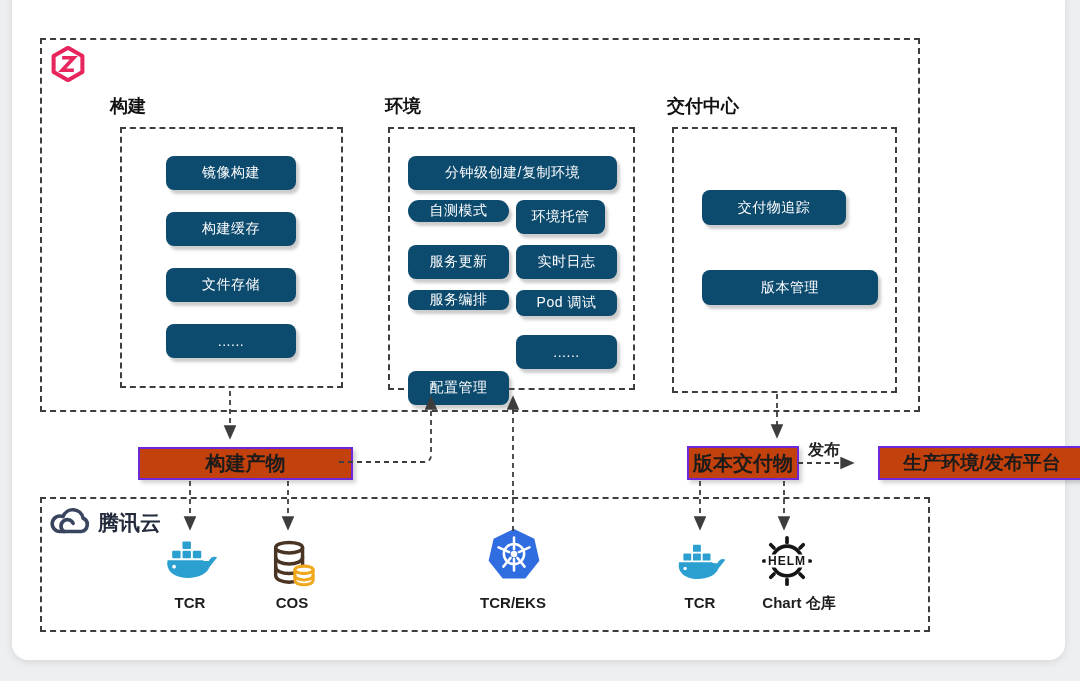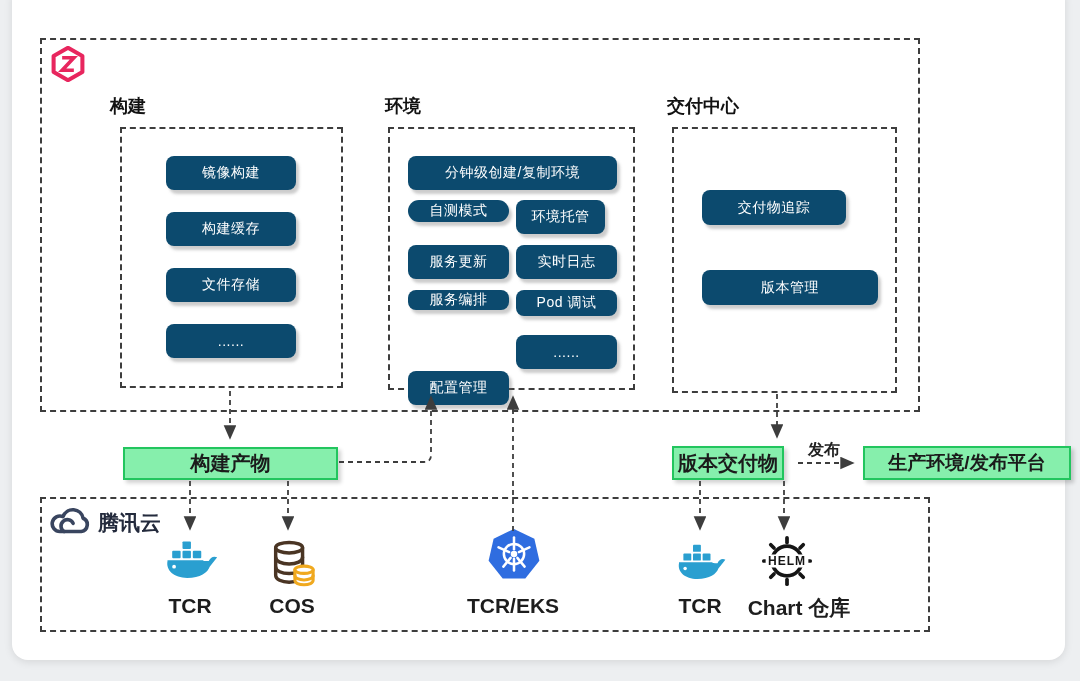--- a/index.html
+++ b/index.html
@@ -17,30 +17,31 @@
   }
   .dashed-box { position:absolute; border:2px dashed #3d3d3d; background:transparent; }
   .section-title { position:absolute; font-size:18px; font-weight:700; color:#111; }
   .pink-btn {
     position:absolute; background:#0c4a6e; color:#fff;
     border-radius:8px; display:flex; align-items:center; justify-content:center;
     font-size:14px; font-weight:500; letter-spacing:0.5px;
     box-shadow:3px 4px 3px rgba(110,110,110,0.35);
   }
   .node-box {
-    position:absolute; background:#86efac; border:2px solid #22c55e;
+    position:absolute; background:#c2410c; border:2px solid #6d28d9;
     display:flex; align-items:center; justify-content:center;
     font-size:20px; font-weight:600; color:#1b1b1b;
     box-shadow:3px 3px 4px rgba(0,0,0,0.18);
+    margin-left:15px;
   }
   .logo { position:absolute; left:50px; top:46px; display:flex; align-items:center; }
   .logo-text { font-size:31px; font-weight:800; color:#15161a; letter-spacing:1px; margin-left:9px; }
   .tc-logo { position:absolute; left:48px; top:506px; display:flex; align-items:center; }
   .tc-title { font-size:21px; font-weight:700; color:#232a3c; margin-left:8px; }
-  .svc-label { position:absolute; font-size:21px; font-weight:600; color:#1d1d1d; text-align:center; width:110px; }
+  .svc-label { position:absolute; font-size:15px; font-weight:600; color:#1d1d1d; text-align:center; width:110px; }
   .svc-icon { position:absolute; }
   .arrow-label { position:absolute; font-size:16px; font-weight:600; color:#222; }
   svg.connectors { position:absolute; left:0; top:0; pointer-events:none; }
 </style>
 </head>
 <body>
 
 <div class="card"></div>
 
 <div class="dashed-box" style="left:40px; top:38px; width:880px; height:374px;"></div>

